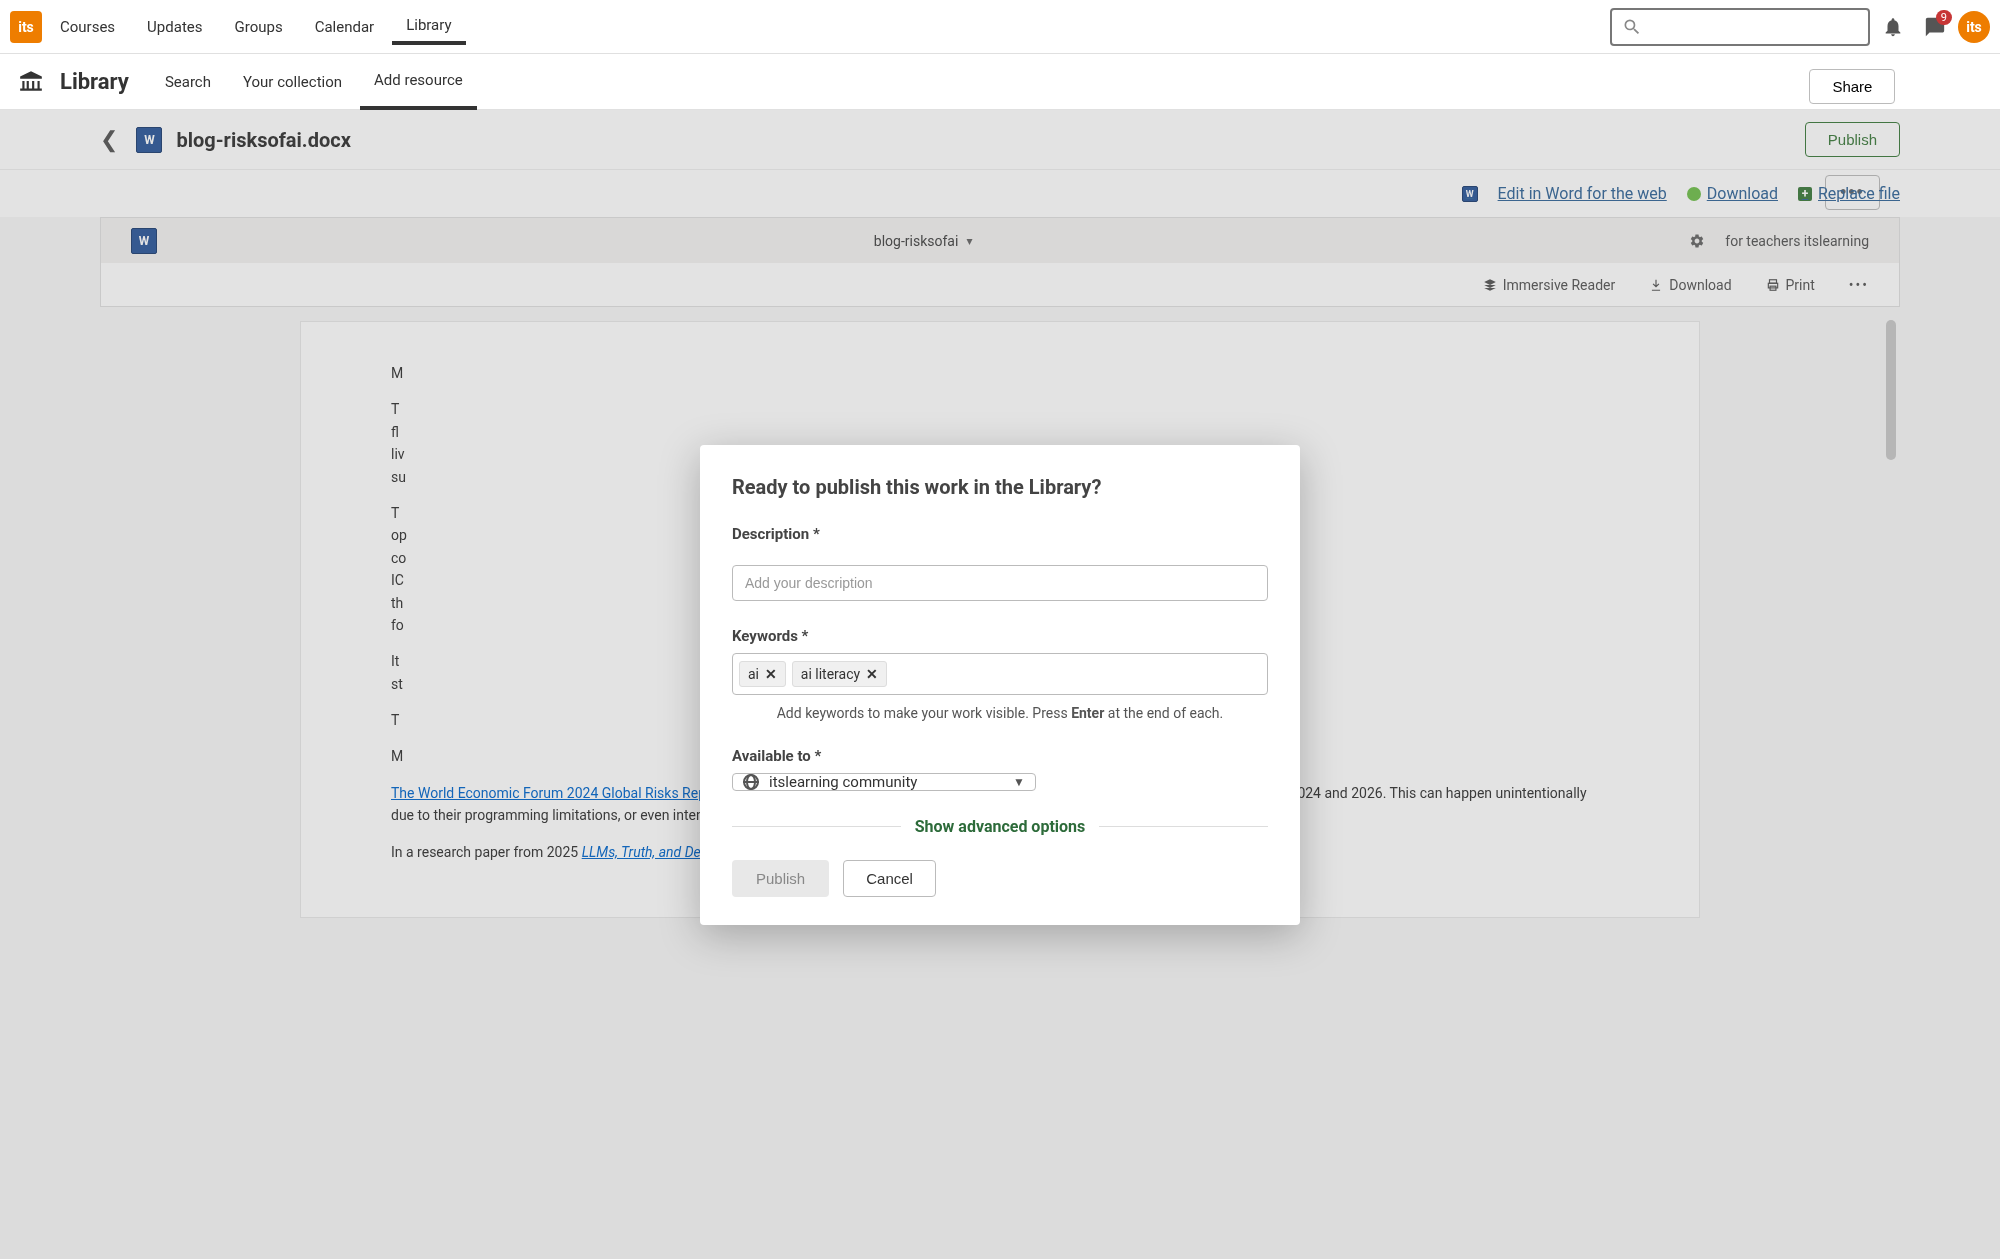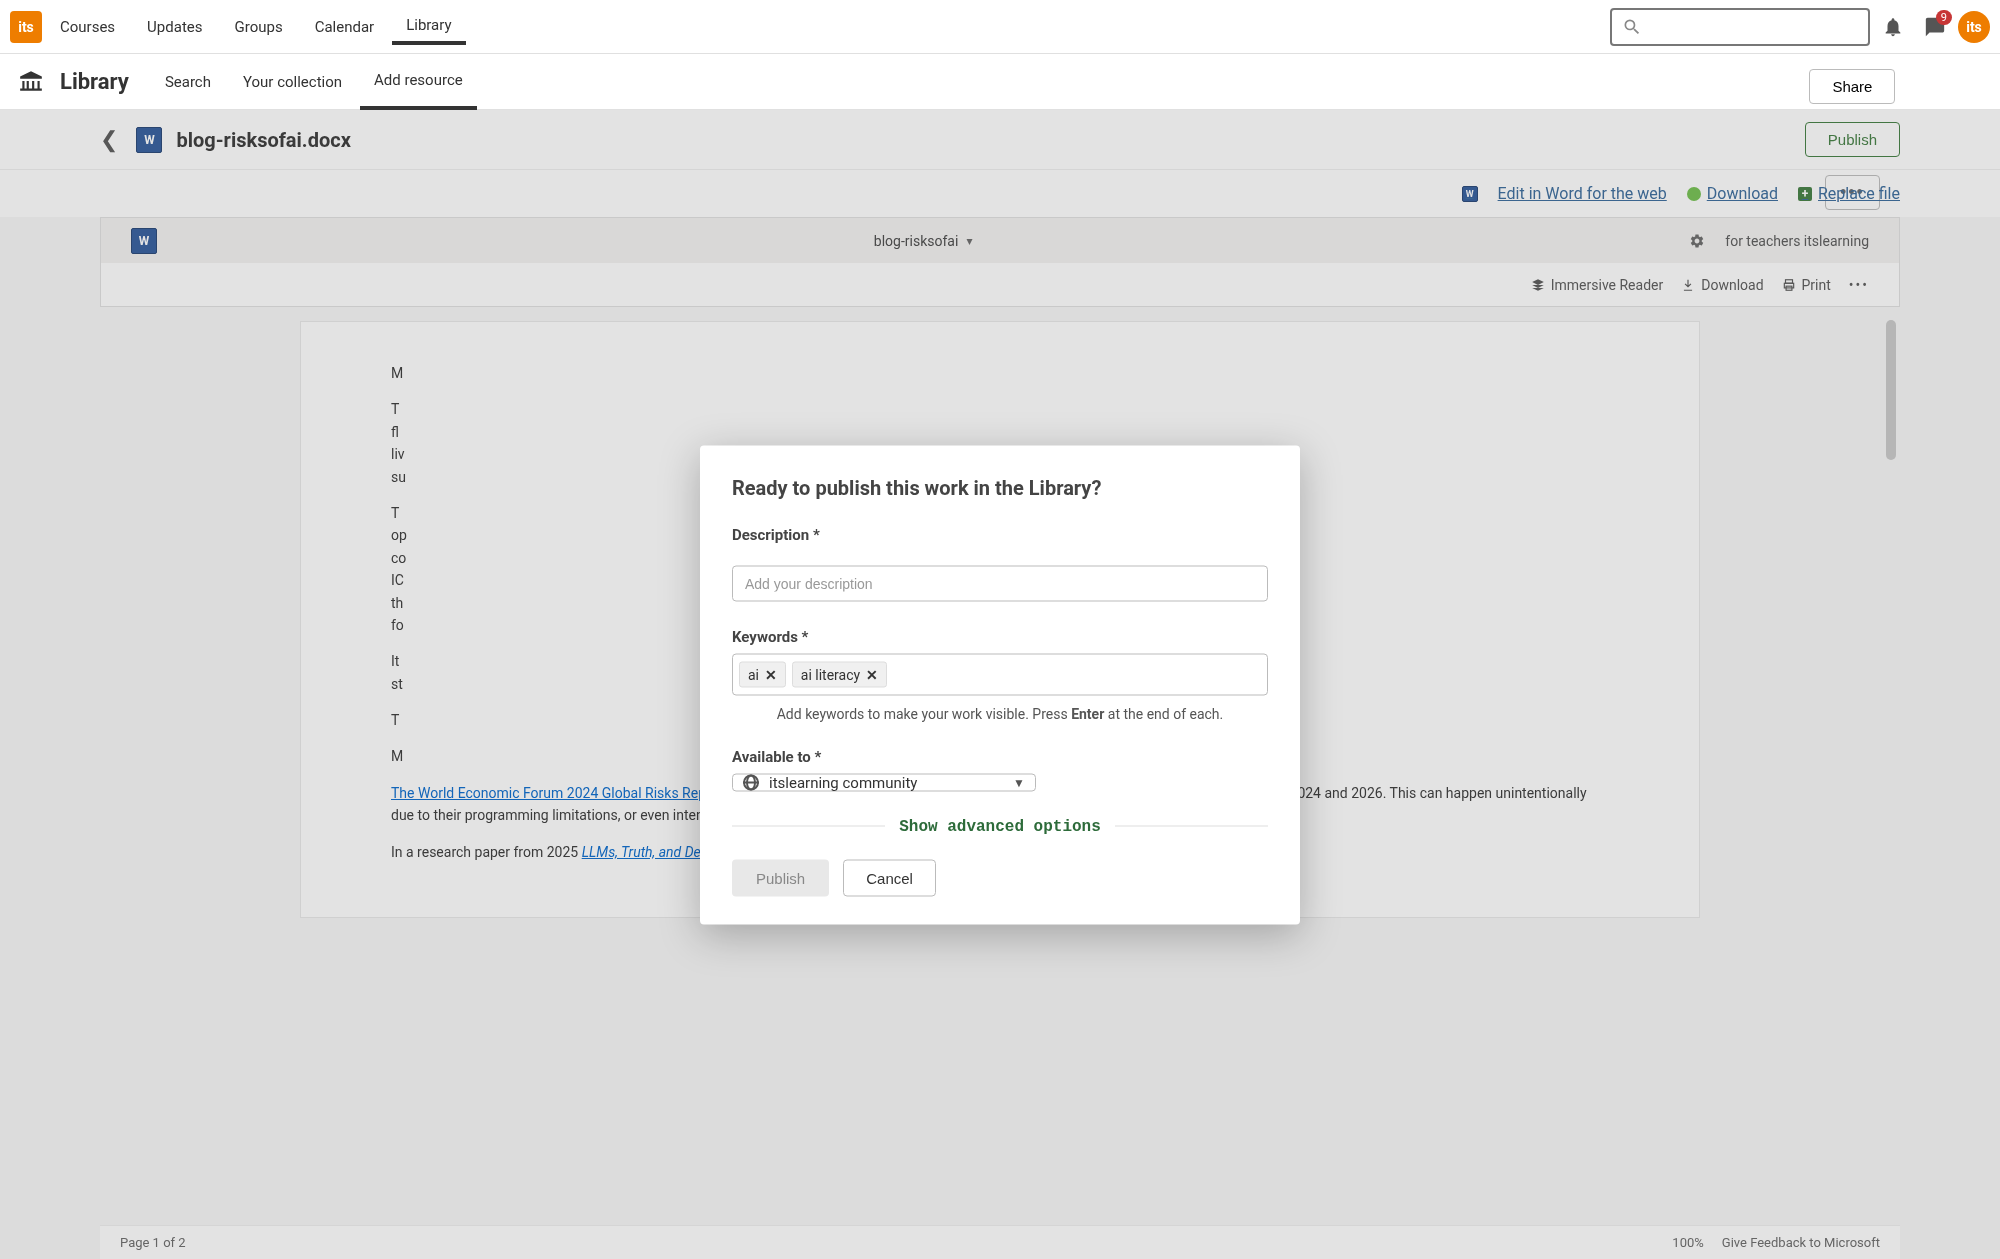--- a/index.html
+++ b/index.html
@@ -42,21 +42,21 @@
 .green-circle { width: 14px; height: 14px; background: #6fbf4b; border-radius: 50%; }
 .green-plus { width: 14px; height: 14px; background: #3c7a3c; color: #fff; display: flex; align-items: center; justify-content: center; font-size: 12px; font-weight: bold; border-radius: 2px; }
 
 .embed-bar { display: flex; align-items: center; height: 46px; background: #f3f2f1; padding: 0 30px; margin: 0 100px; gap: 14px; border: 1px solid #e0e0e0; border-bottom: none; }
 .embed-bar .word-icon-sm { margin-right: 0; }
 .embed-title { font-size: 14px; color: #444; }
 .embed-chev { font-size: 12px; color: #666; }
 .embed-right { margin-left: auto; display: flex; gap: 20px; font-size: 14px; color: #555; align-items: center; }
 .gear { width: 16px; height: 16px; }
 
-.embed-toolbar { display: flex; align-items: center; justify-content: flex-end; height: 44px; background: #fff; padding: 0 30px; margin: 0 100px; gap: 18px; font-size: 14px; color: #555; border: 1px solid #e0e0e0; border-top: none; }
+.embed-toolbar { display: flex; align-items: center; justify-content: flex-end; height: 44px; background: #fff; padding: 0 30px; margin: 0 100px; gap: 34px; font-size: 14px; color: #555; border: 1px solid #e0e0e0; border-top: none; }
 .tool-item { display: flex; align-items: center; gap: 6px; cursor: pointer; }
 
 .doc-page { background: #fff; margin: 14px 300px 0; padding: 40px 90px; min-height: 500px; font-size: 14px; line-height: 1.6; color: #333; border: 1px solid #e8e8e8; }
 .doc-page p { margin-bottom: 14px; }
 .doc-page .linklike { color: #0066cc; text-decoration: underline; }
 
 .statusbar { position: absolute; bottom: 0; left: 100px; right: 100px; height: 34px; background: #fff; display: flex; align-items: center; padding: 0 20px; font-size: 13px; color: #666; border-top: 1px solid #eee; }
 .statusbar-right { margin-left: auto; display: flex; gap: 18px; }
 
 .vscroll { position: absolute; right: 104px; top: 210px; width: 10px; height: 140px; background: #c8c8c8; border-radius: 5px; }
@@ -73,21 +73,21 @@
 .tag-x { font-weight: bold; cursor: pointer; }
 .hint { text-align: center; font-size: 14px; color: #555; margin-top: 10px; }
 .hint strong { font-weight: 700; }
 .select-wrap { position: relative; width: 304px; }
 .select-box { width: 100%; height: 18px; border: 1px solid #bbb; border-radius: 4px; display: flex; align-items: center; padding: 0 10px; gap: 10px; font-size: 15px; cursor: pointer; }
 .select-caret { margin-left: auto; font-size: 12px; color: #555; }
 .globe { width: 16px; height: 16px; border: 2px solid #555; border-radius: 50%; position: relative; }
 .globe::before { content: ''; position: absolute; left: 50%; top: -2px; bottom: -2px; width: 6px; border: 2px solid #555; border-radius: 50%; transform: translateX(-50%); }
 .globe::after { content: ''; position: absolute; top: 50%; left: -2px; right: -2px; height: 2px; background: #555; transform: translateY(-50%); }
 
-.divider-row { display: flex; align-items: center; margin: 26px 0 24px; gap: 14px; font-family: Liberation Mono, monospace; }
+.divider-row { display: flex; align-items: center; margin: 26px 0 24px; gap: 14px; }
 .divider-line { flex: 1; height: 1px; background: #ddd; }
 .adv-link { color: #2d6b3a; font-weight: 700; font-size: 16px; cursor: pointer; }
 
 .modal-actions { display: flex; gap: 14px; }
 .btn-publish { background: #e8e8e8; color: #888; border: none; padding: 9px 24px; border-radius: 4px; font-size: 15px; cursor: not-allowed; }
 .btn-cancel { background: #fff; color: #333; border: 1px solid #bbb; padding: 9px 22px; border-radius: 4px; font-size: 15px; cursor: pointer; }
 </style>
 </head>
 <body>
 
@@ -200,27 +200,20 @@
     <p><span>T</span><br><span>op</span><br><span>co</span><br><span>IC</span><br><span>th</span><br><span>fo</span></p>
     <p><span>It</span><br><span>st</span></p>
     <p>T</p>
     <p>M</p>
     <p><span class="linklike">The World Economic Forum 2024 Global Risks Report</span><span>,  listed 'Misinformation and Disinformation' as the top global risk for the two years between 2024 and 2026. This can happen unintentionally due to their programming limitations, or even intentionally, as part of larger misinformation campaigns.</span></p>
     <p><span>In a research paper from 2025 </span><span class="linklike" style="font-style:italic;">LLMs, Truth, and Democracy: An Overview of Risks</span><span> Mark Coeckelbergh</span></p>
   </div>
 
   <div class="vscroll"></div>
 
-  <div class="statusbar">
-    <span>Page 1 of 2</span>
-    <div class="statusbar-right">
-      <span>100%</span>
-      <span>Give Feedback to Microsoft</span>
-    </div>
-  </div>
 
   <div class="dim"></div>
 
   <div class="modal">
     <div class="modal-title">Ready to publish this work in the Library?</div>
 
     <div class="field-label">Description *</div>
     <input class="text-input" placeholder="Add your description" style="">
     <div class="field-gap"></div>
 

